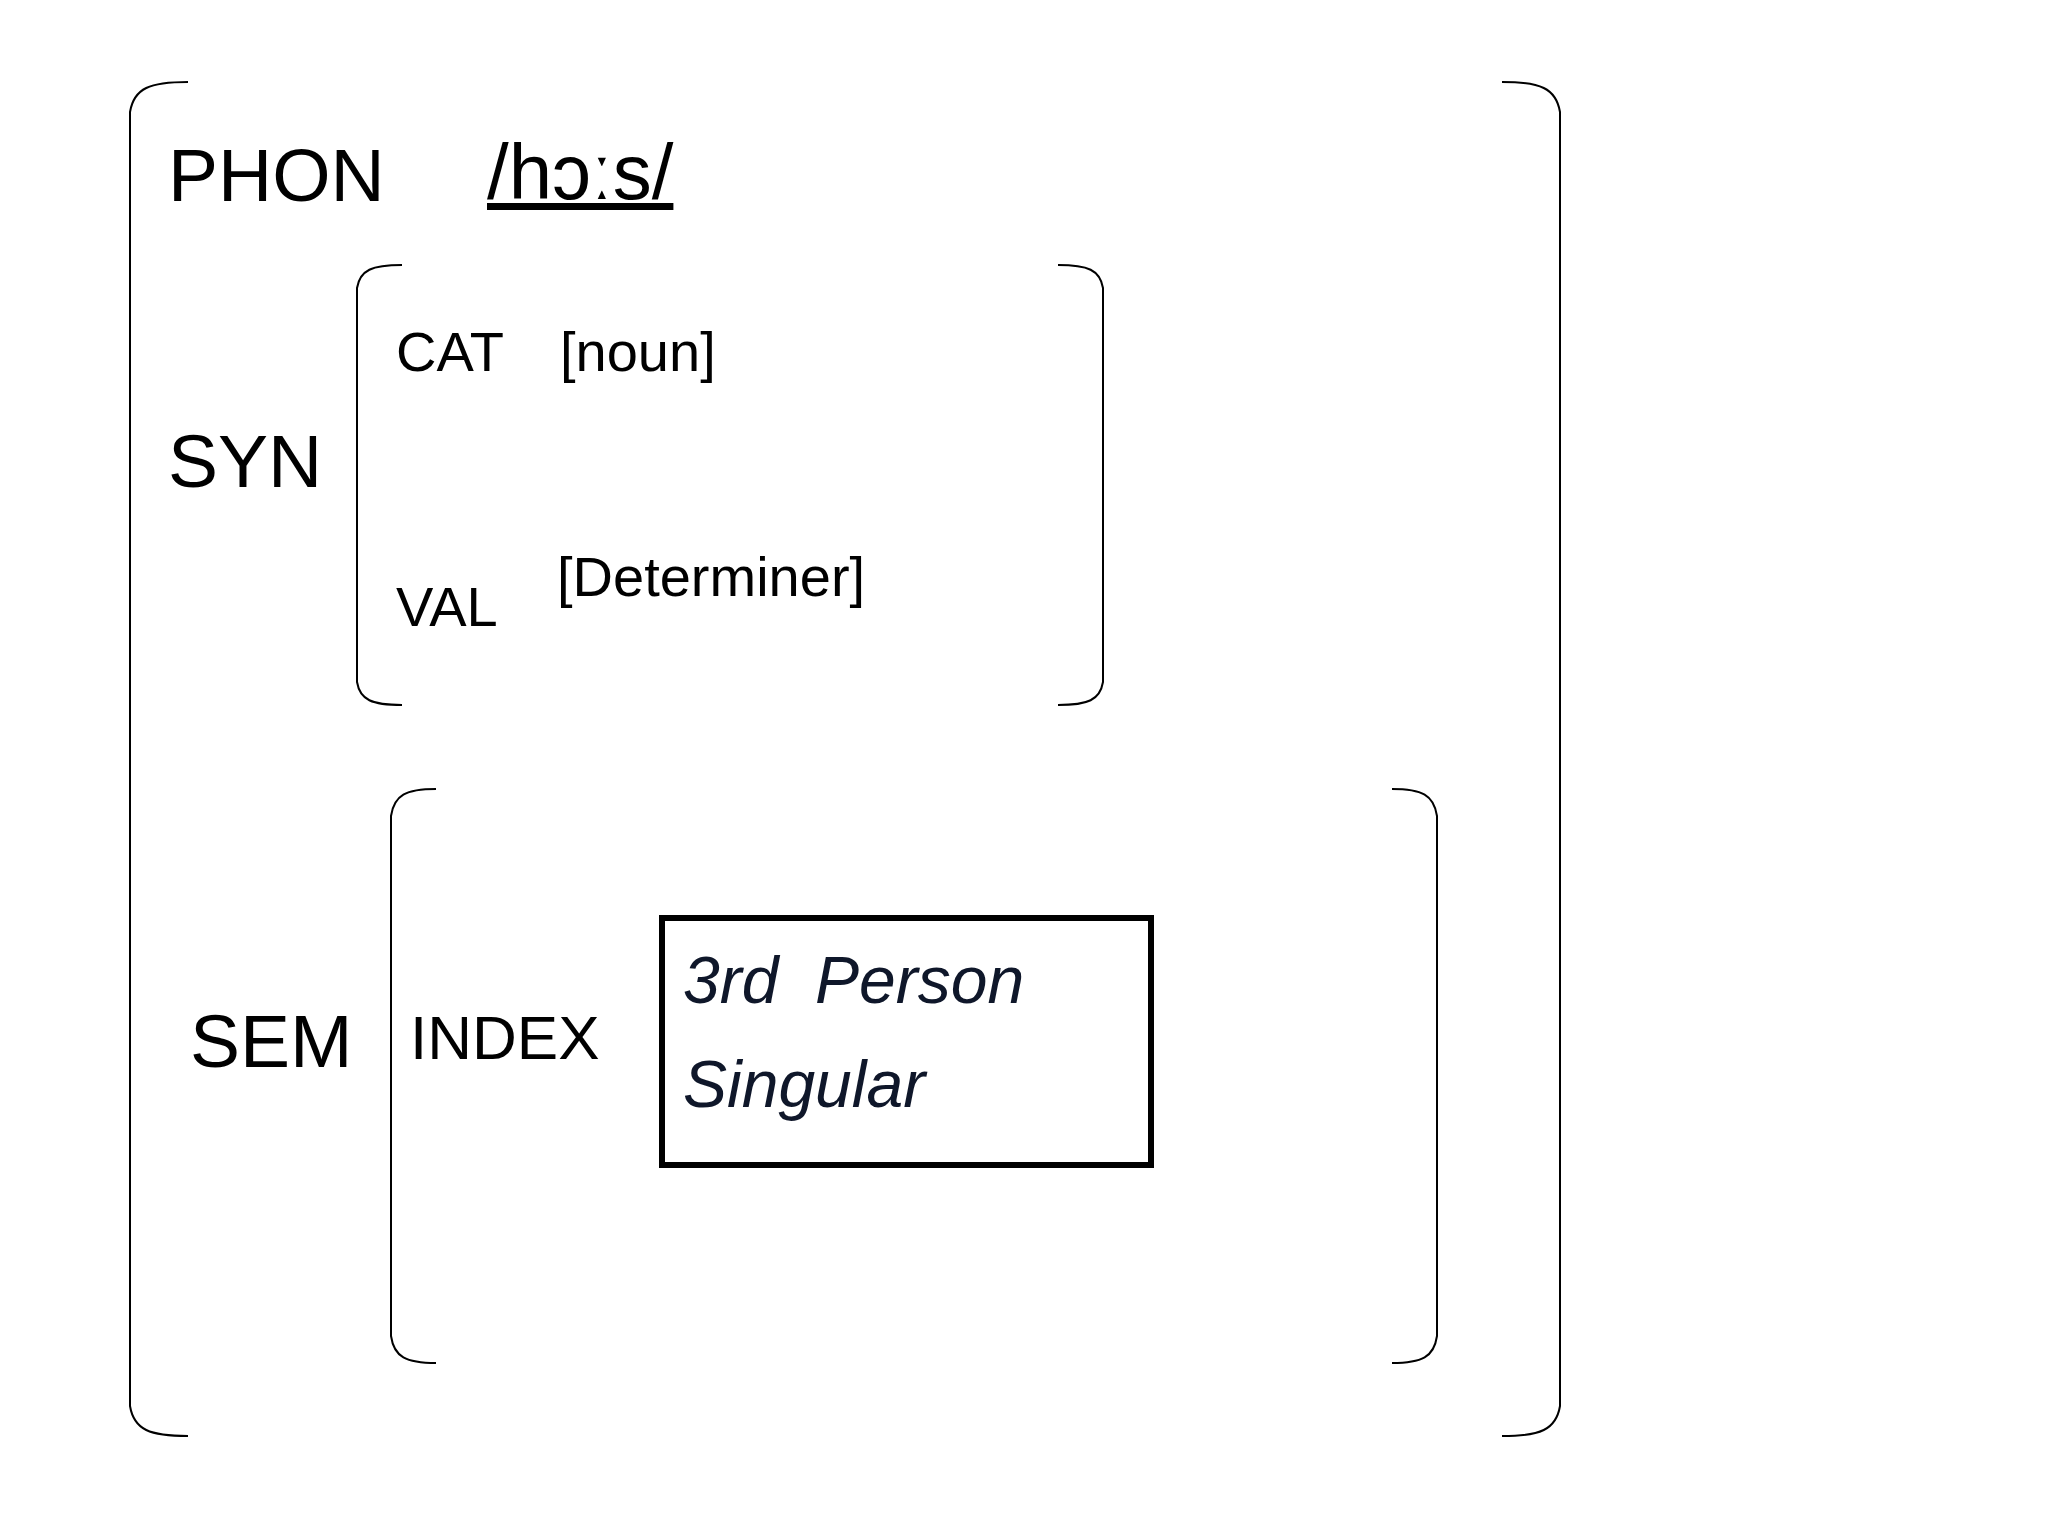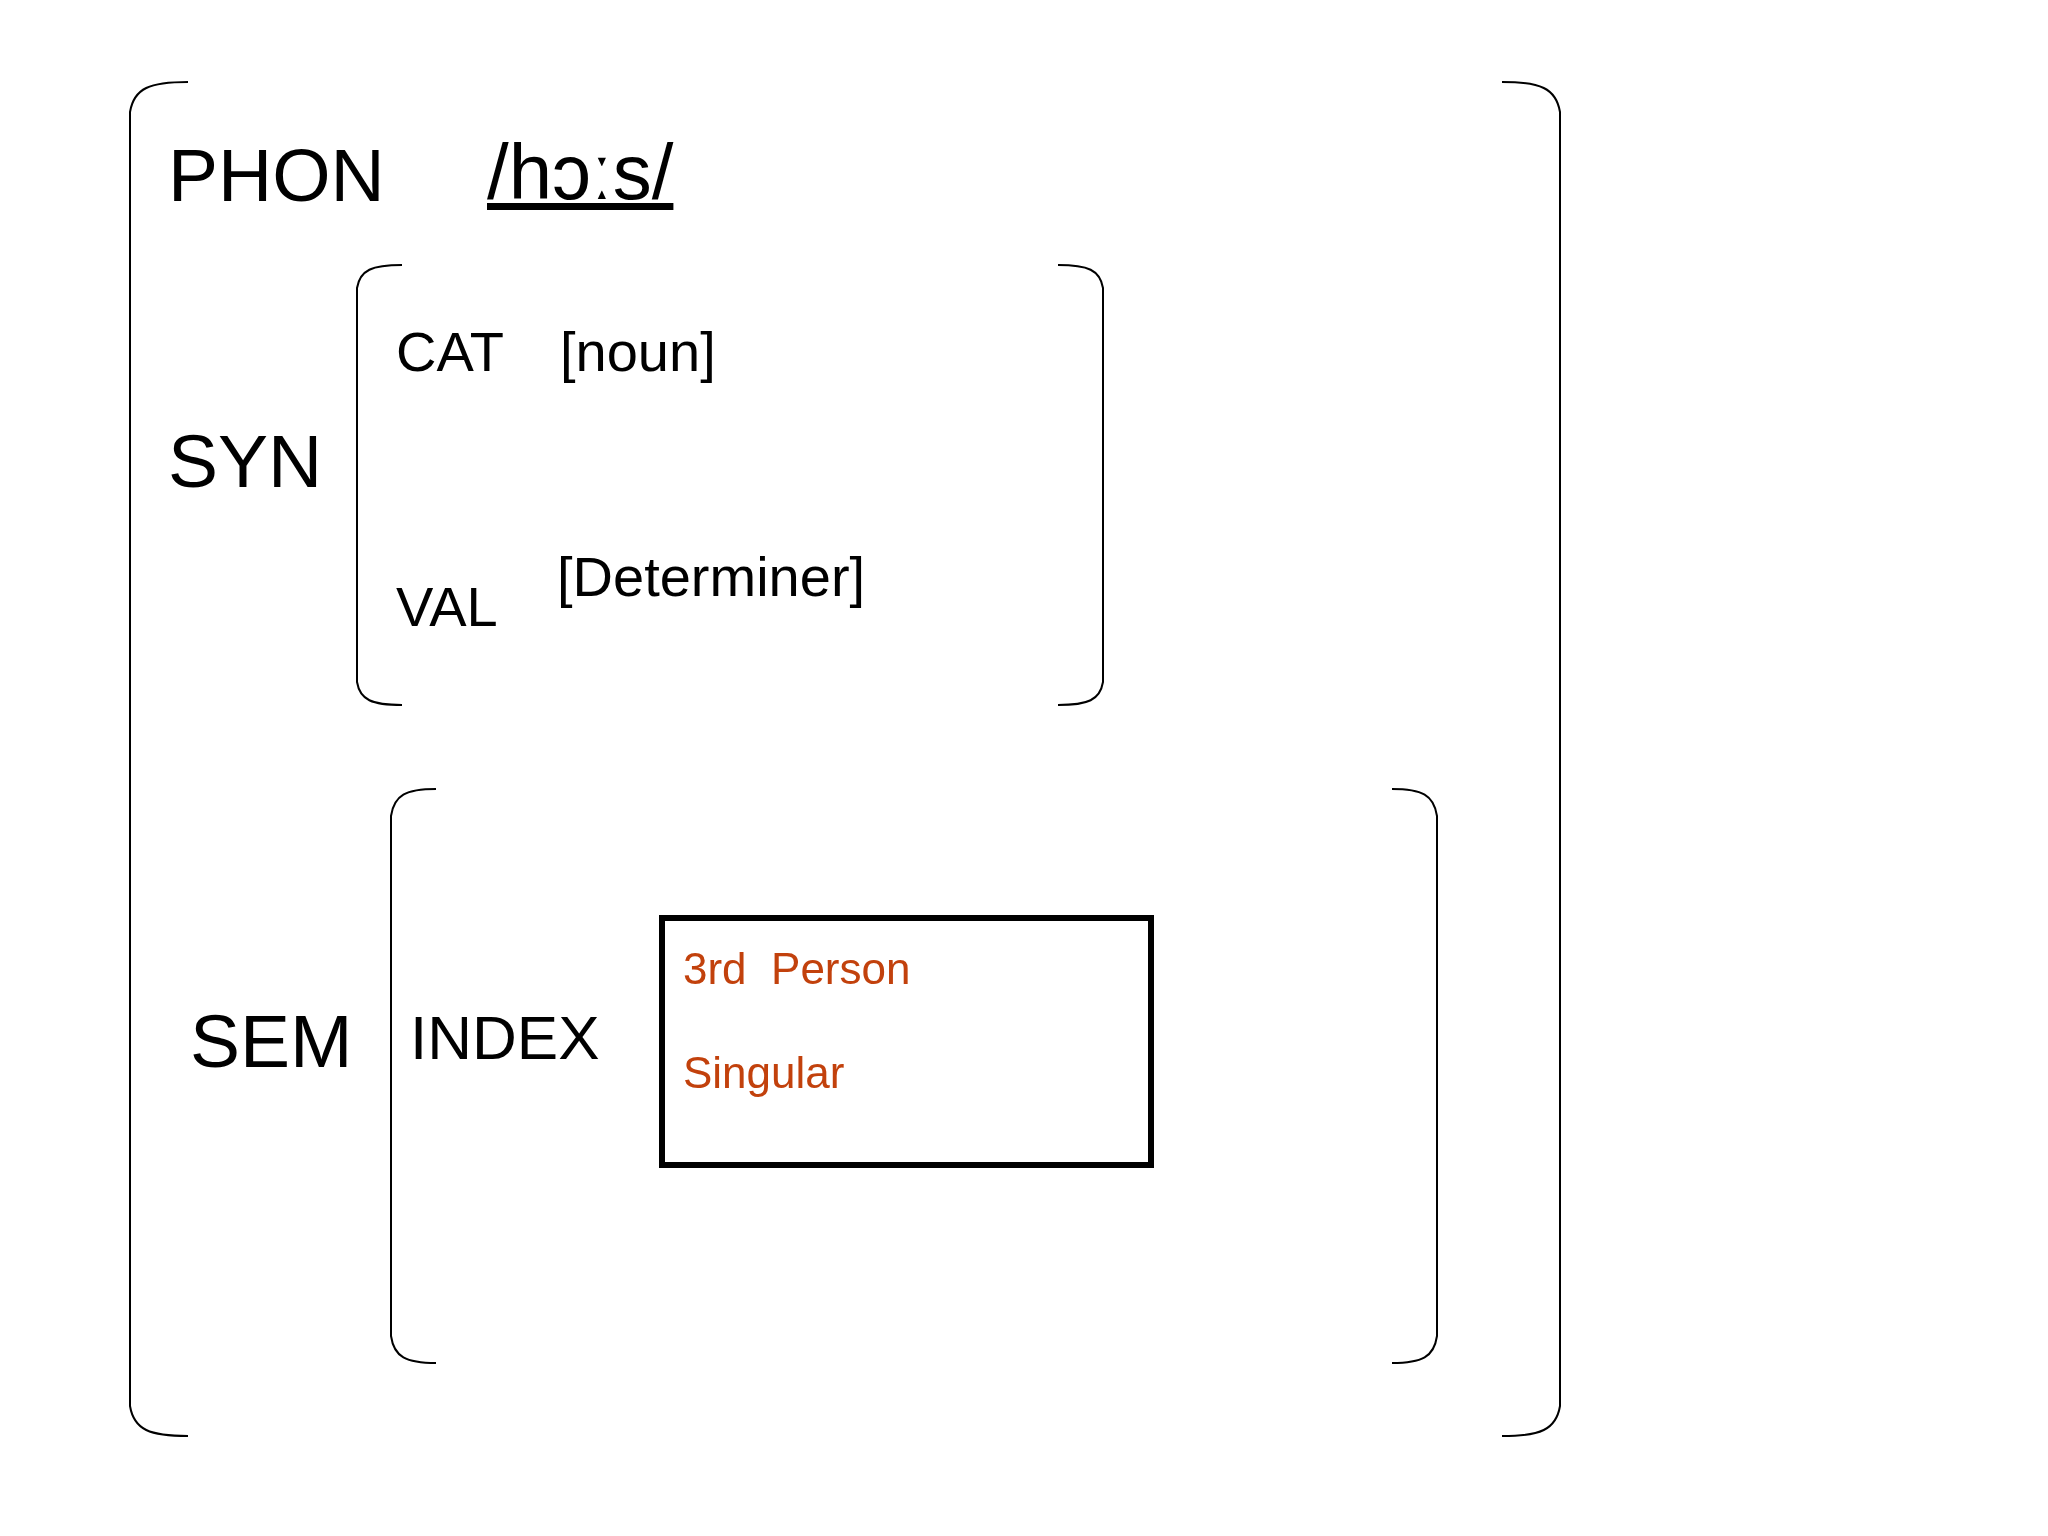--- a/index.html
+++ b/index.html
@@ -56,23 +56,24 @@
   
   .tagbox {
     position: absolute;
     border: 6px solid #000000;
     background: #ffffff;
     box-sizing: border-box;
   }
   .tagbox .line {
     position: absolute;
     white-space: pre;
-    font-size: 44px;
+    font-size: 66px;
     line-height: 1;
-    color: #c2410c;
+    color: #0f172a;
+    font-style: italic;
   }
 </style>
 </head>
 <body>
 
 <div id="stage">
 
   <div class="bracket" style="left:120px; top:78px; width:70px; height:1362px;">
     <svg viewBox="0 0 70 1362" preserveAspectRatio="none">
       <path d="M 68 4 C 30 4 14 10 10 34 L 10 1328 C 14 1352 30 1358 68 1358"></path>

